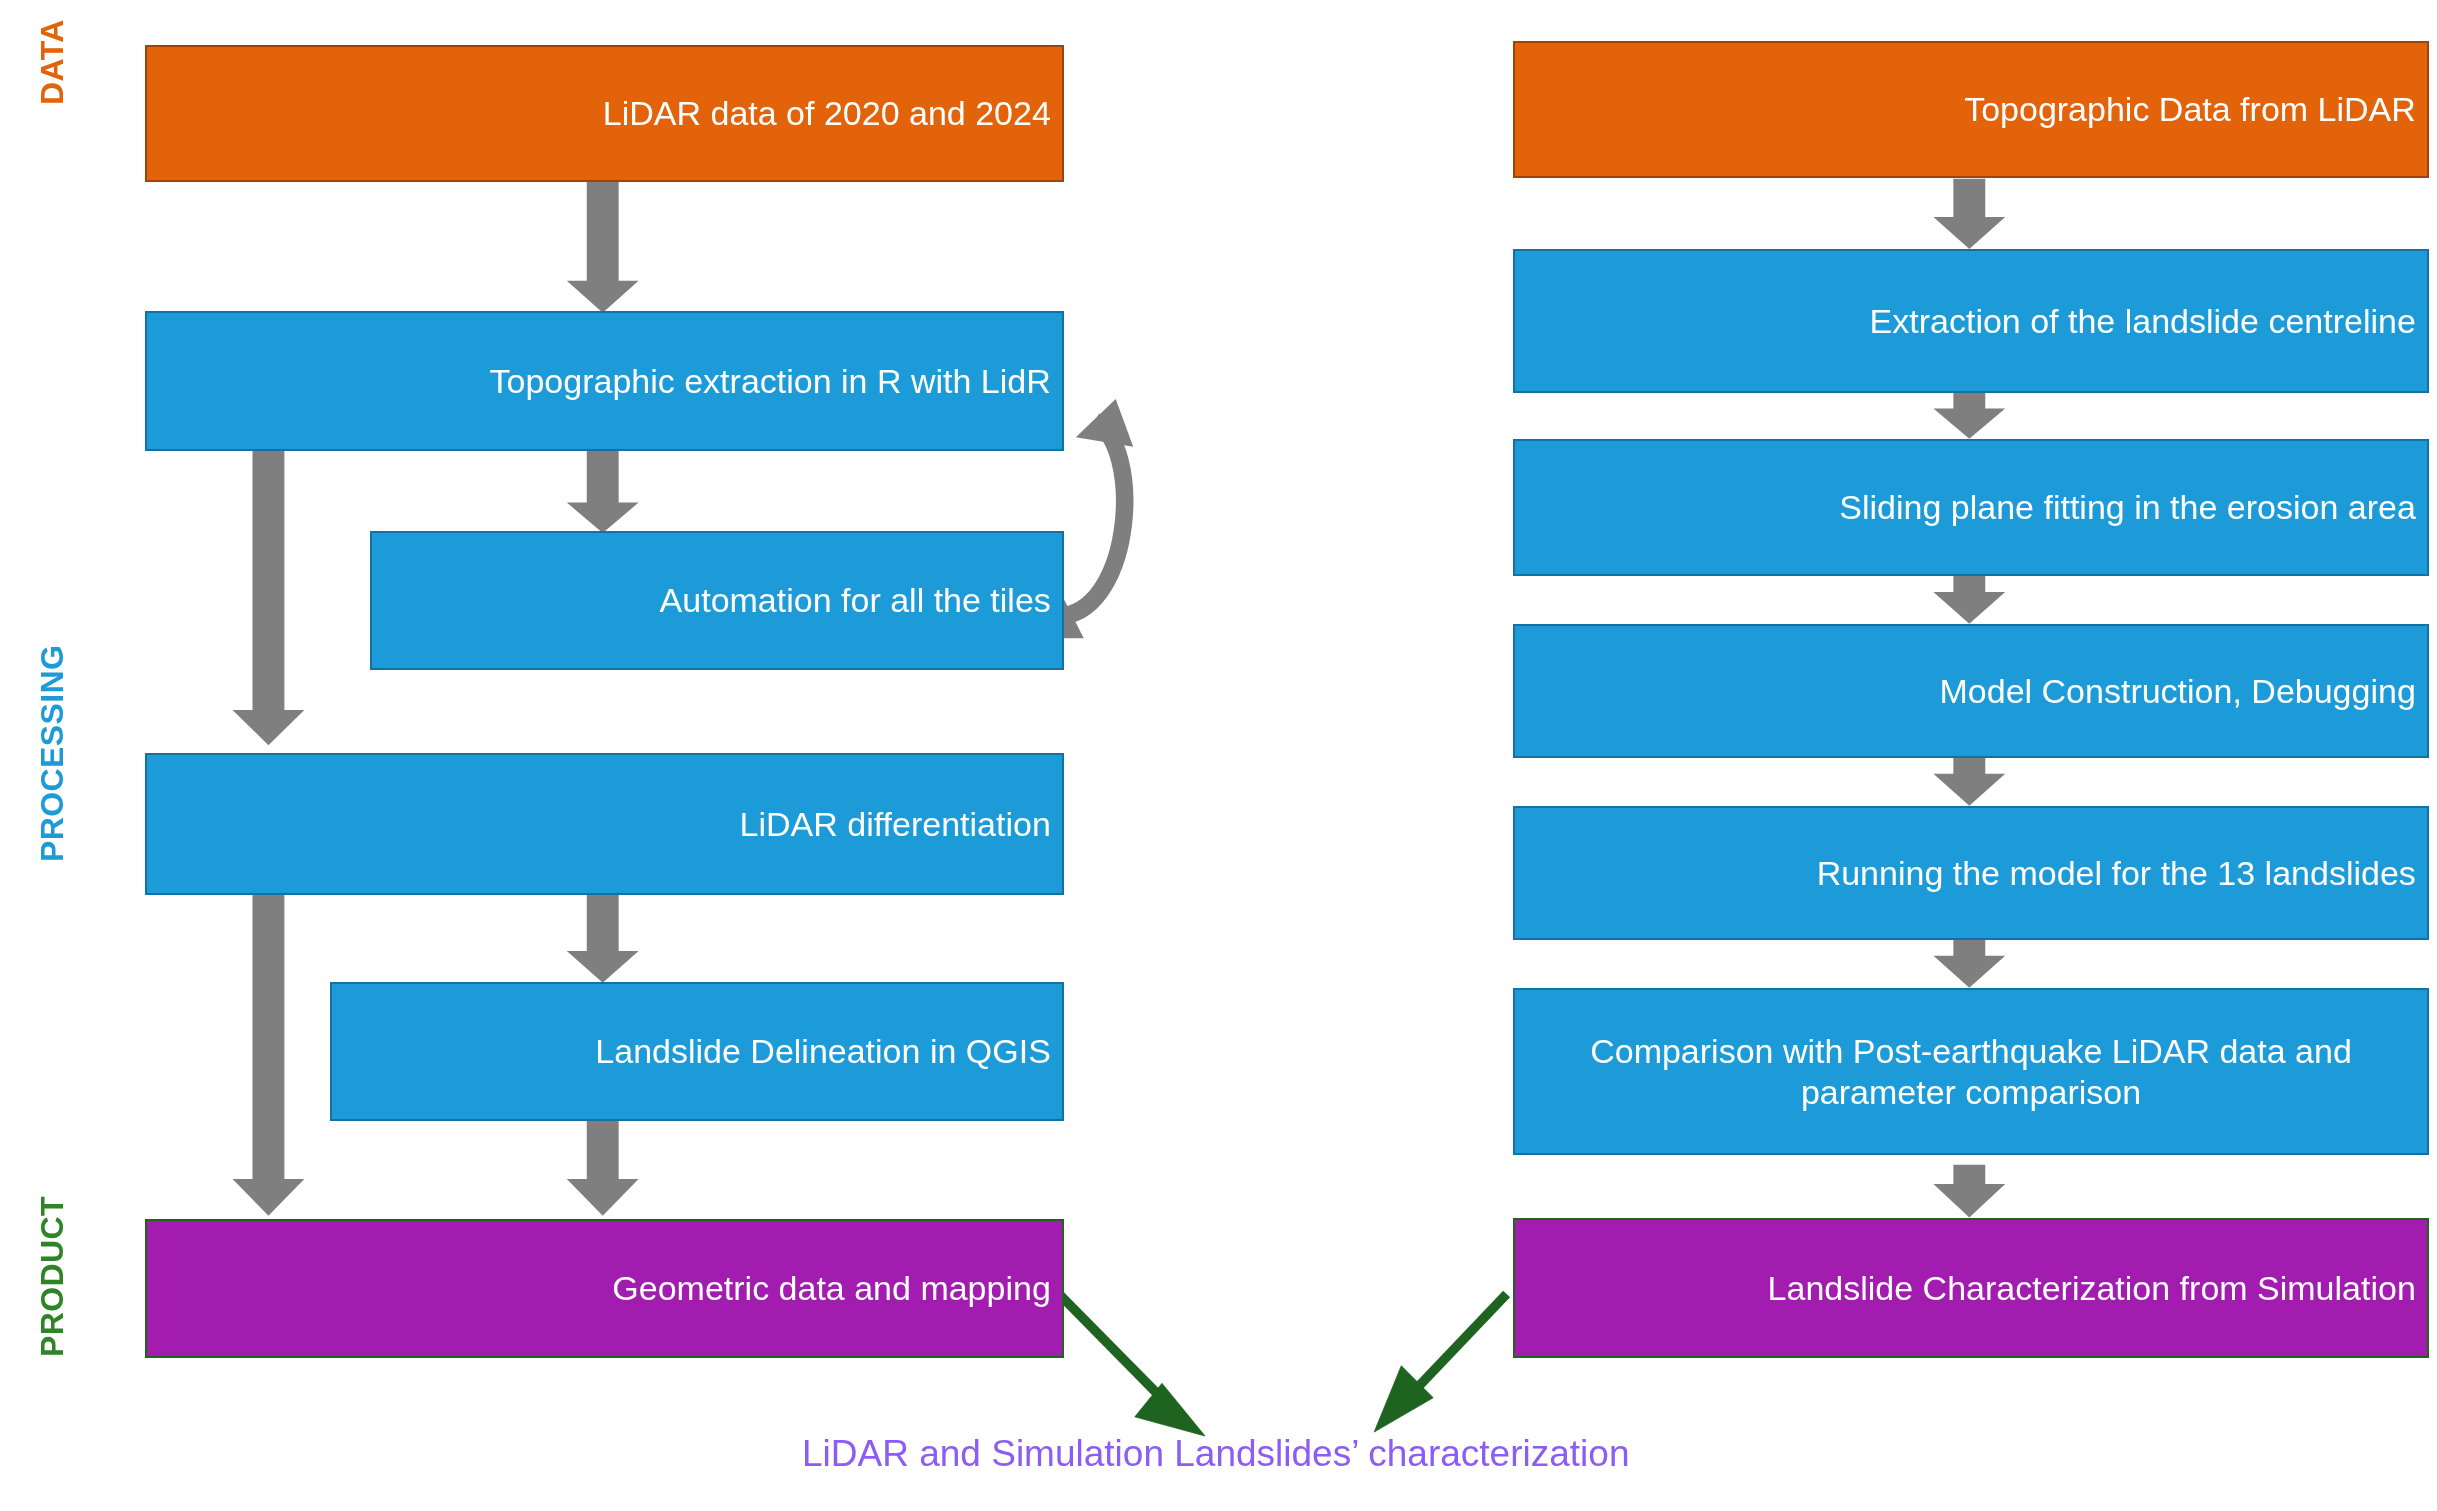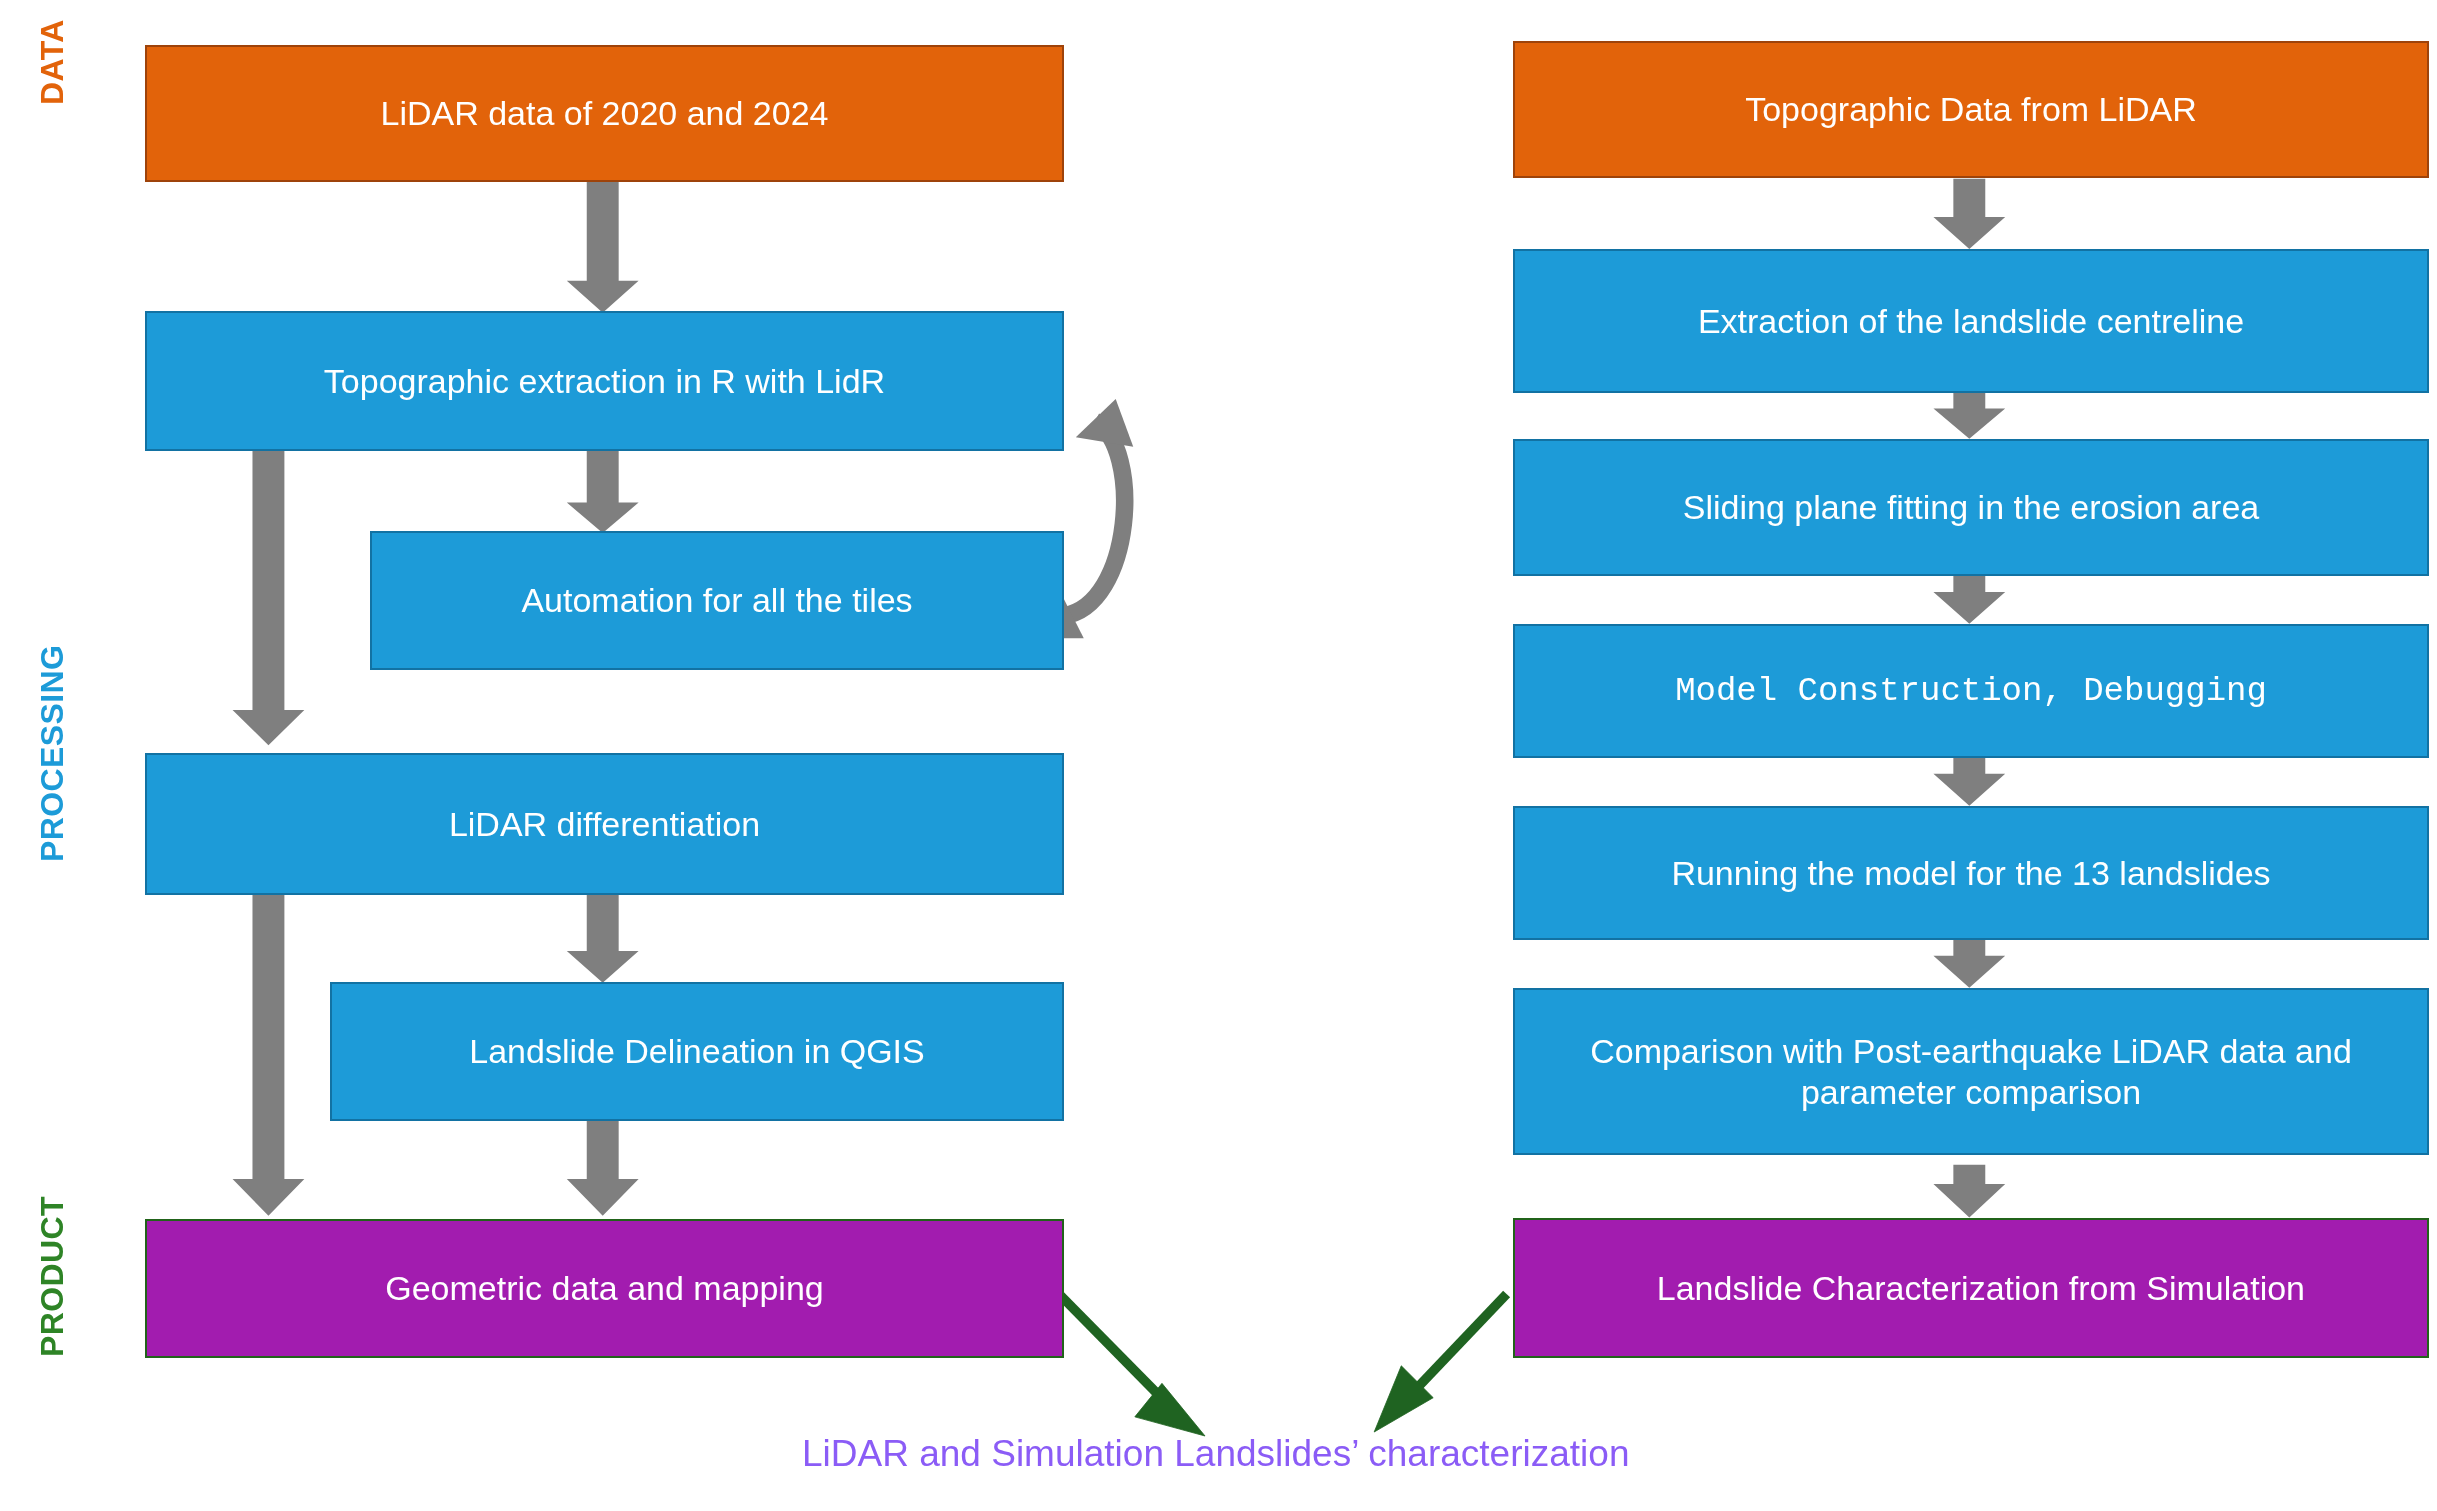--- a/index.html
+++ b/index.html
@@ -1,20 +1,20 @@
 <!DOCTYPE html>
 <html style="font-size:12.8px"><head>
 <meta charset="utf-8">
 <style>
   html,body{margin:0;padding:0;background:#ffffff;}
   body{font-family:"Liberation Sans",sans-serif;}
   #stage{position:relative;width:2438px;height:1511px;background:#fff;overflow:hidden;}
 
   .node{position:absolute;box-sizing:border-box;display:flex;align-items:center;
-        justify-content:center;text-align:center;color:#ffffff;line-height:1.18;
+        justify-content:flex-end;text-align:center;color:#ffffff;line-height:1.18;
         font-size:34px;padding:3.2px 11.2px;}
   .node.orange{background:#E2630A;border:2.4px solid #9E430A;}
   .node.blue{background:#1D9BD8;border:2.4px solid #1272A3;}
   .node.green{background:#a21caf;border:2.4px solid #21631A;}
 
   .railtext{position:absolute;font-size:32px;font-weight:700;letter-spacing:0.4px;
             transform-origin:left top;transform:rotate(-90deg);white-space:nowrap;}
   .rail-data{color:#E2630A;}
   .rail-proc{color:#1D9BD8;}
   .rail-prod{color:#2E8426;}
@@ -125,21 +125,21 @@
   </div>
 
   <div class="node blue" style="left:1513px; top:439px; width:916px; height:137px;">
     <span>Sliding plane fitting in the erosion area</span>
   </div>
 
   <div class="node blue" style="left:1513px; top:249px; width:916px; height:144px;">
     <span>Extraction of the landslide centreline</span>
   </div>
 
-  <div class="node blue" style="left:1513px; top:624px; width:916px; height:134px;font-family:Liberation Mono, monospace;">
+  <div class="node blue" style="left:1513px; top:624px; width:916px; height:134px;">
     <span>Model Construction, Debugging</span>
   </div>
 
   <div class="node blue" style="left:1513px; top:806px; width:916px; height:134px;">
     <span>Running the model for the 13 landslides</span>
   </div>
 
   <div class="node blue" style="left:1513px; top:988px; width:916px; height:167px;">
     <span>Comparison with Post-earthquake LiDAR data and parameter comparison</span>
   </div>

